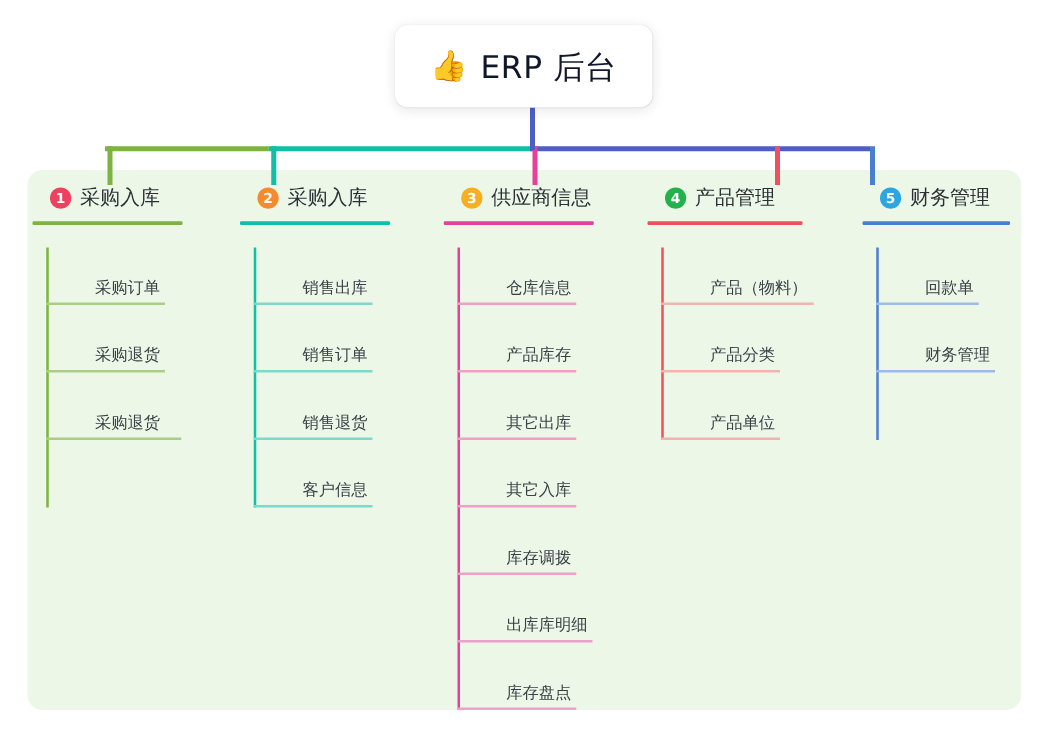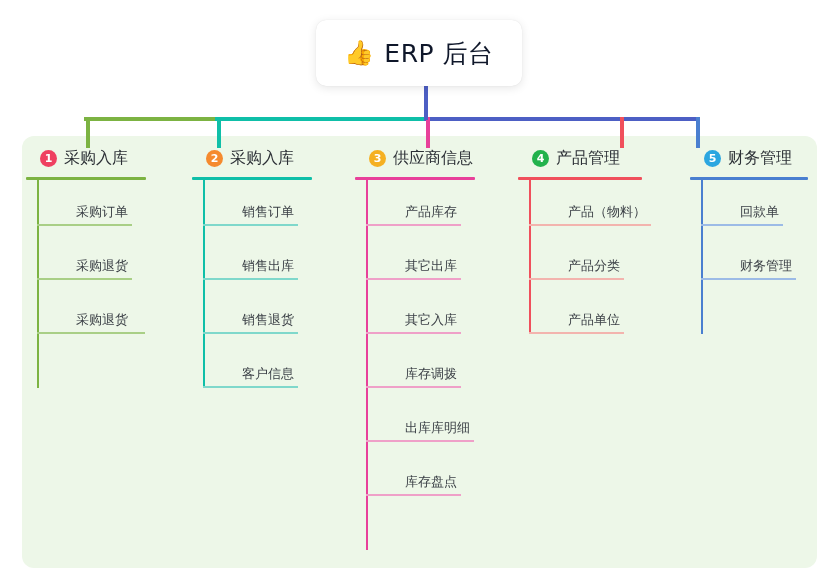--- a/index.html
+++ b/index.html
@@ -122,20 +122,21 @@
     height: 3px;
     margin-top: 7px;
     border-radius: 1px;
   }
 
   
   .items {
     position: relative;
     padding-left: 11px;
     box-sizing: border-box;
+    margin-top: 18px;
   }
   .spine {
     position: absolute;
     left: 11px;
     top: 0;
     width: 2px;
     background: transparent;
   }
   .item {
     position: relative;
@@ -204,45 +205,49 @@
     </div>
     <div class="column" id="col-2" style="left: 192px; width: 163px;">
       <div class="col-head">
         <span class="badge" style="background: rgb(245, 138, 46);">2</span>
         <span class="col-title">采购入库</span>
       </div>
       <div class="head-bar" style="background: rgb(15, 191, 168); width: 120px;"></div>
       <div class="items">
         <div class="spine" style="background: rgb(15, 191, 168); height: 208px;"></div>
         <div class="item">
+          <span class="ilabel">销售出库</span>
+          <div class="iline" style="width: 95px; background: rgb(127, 216, 203);"></div>
+        </div>
+        <div class="item">
           <span class="ilabel">销售订单</span>
           <div class="iline" style="width: 95px; background: rgb(127, 216, 203);"></div>
         </div>
         <div class="item">
-          <span class="ilabel">销售出库</span>
-          <div class="iline" style="width: 95px; background: rgb(127, 216, 203);"></div>
-        </div>
-        <div class="item">
           <span class="ilabel">销售退货</span>
           <div class="iline" style="width: 95px; background: rgb(127, 216, 203);"></div>
         </div>
         <div class="item">
           <span class="ilabel">客户信息</span>
           <div class="iline" style="width: 95px; background: rgb(127, 216, 203);"></div>
         </div>
       </div>
     </div>
     <div class="column" id="col-3" style="left: 355px; width: 172px;">
       <div class="col-head">
         <span class="badge" style="background: rgb(245, 176, 34);">3</span>
         <span class="col-title">供应商信息</span>
       </div>
       <div class="head-bar" style="background: rgb(232, 64, 154); width: 120px;"></div>
       <div class="items">
         <div class="spine" style="background: rgb(232, 64, 154); height: 370px;"></div>
+        <div class="item">
+          <span class="ilabel">仓库信息</span>
+          <div class="iline" style="width: 95px; background: rgb(239, 160, 200);"></div>
+        </div>
         <div class="item">
           <span class="ilabel">产品库存</span>
           <div class="iline" style="width: 95px; background: rgb(239, 160, 200);"></div>
         </div>
         <div class="item">
           <span class="ilabel">其它出库</span>
           <div class="iline" style="width: 95px; background: rgb(239, 160, 200);"></div>
         </div>
         <div class="item">
           <span class="ilabel">其它入库</span>

